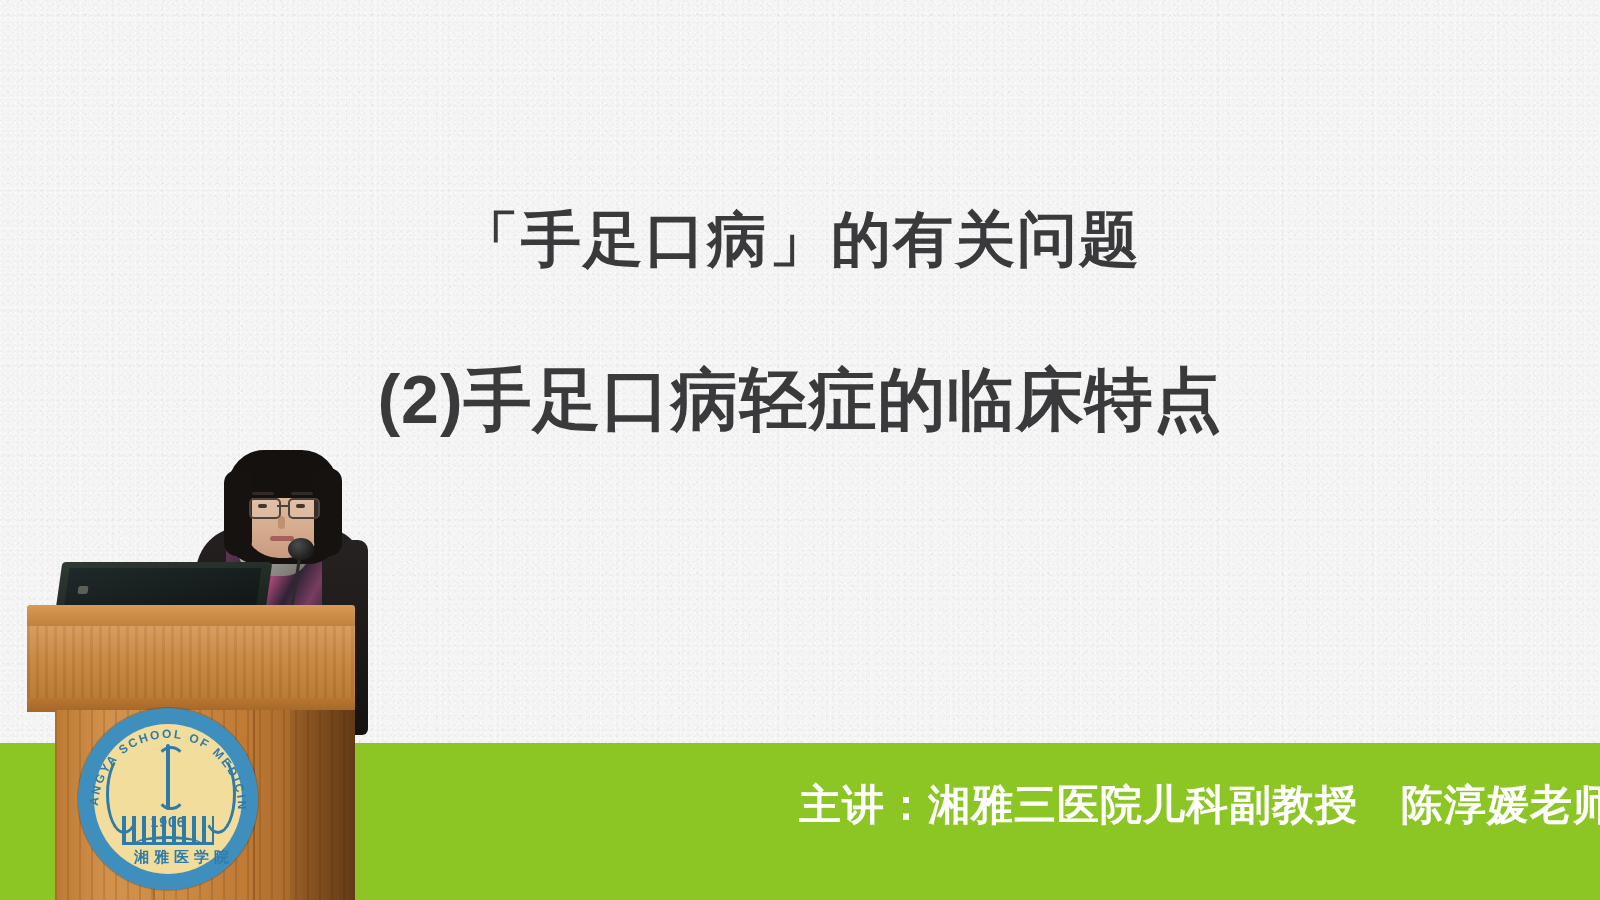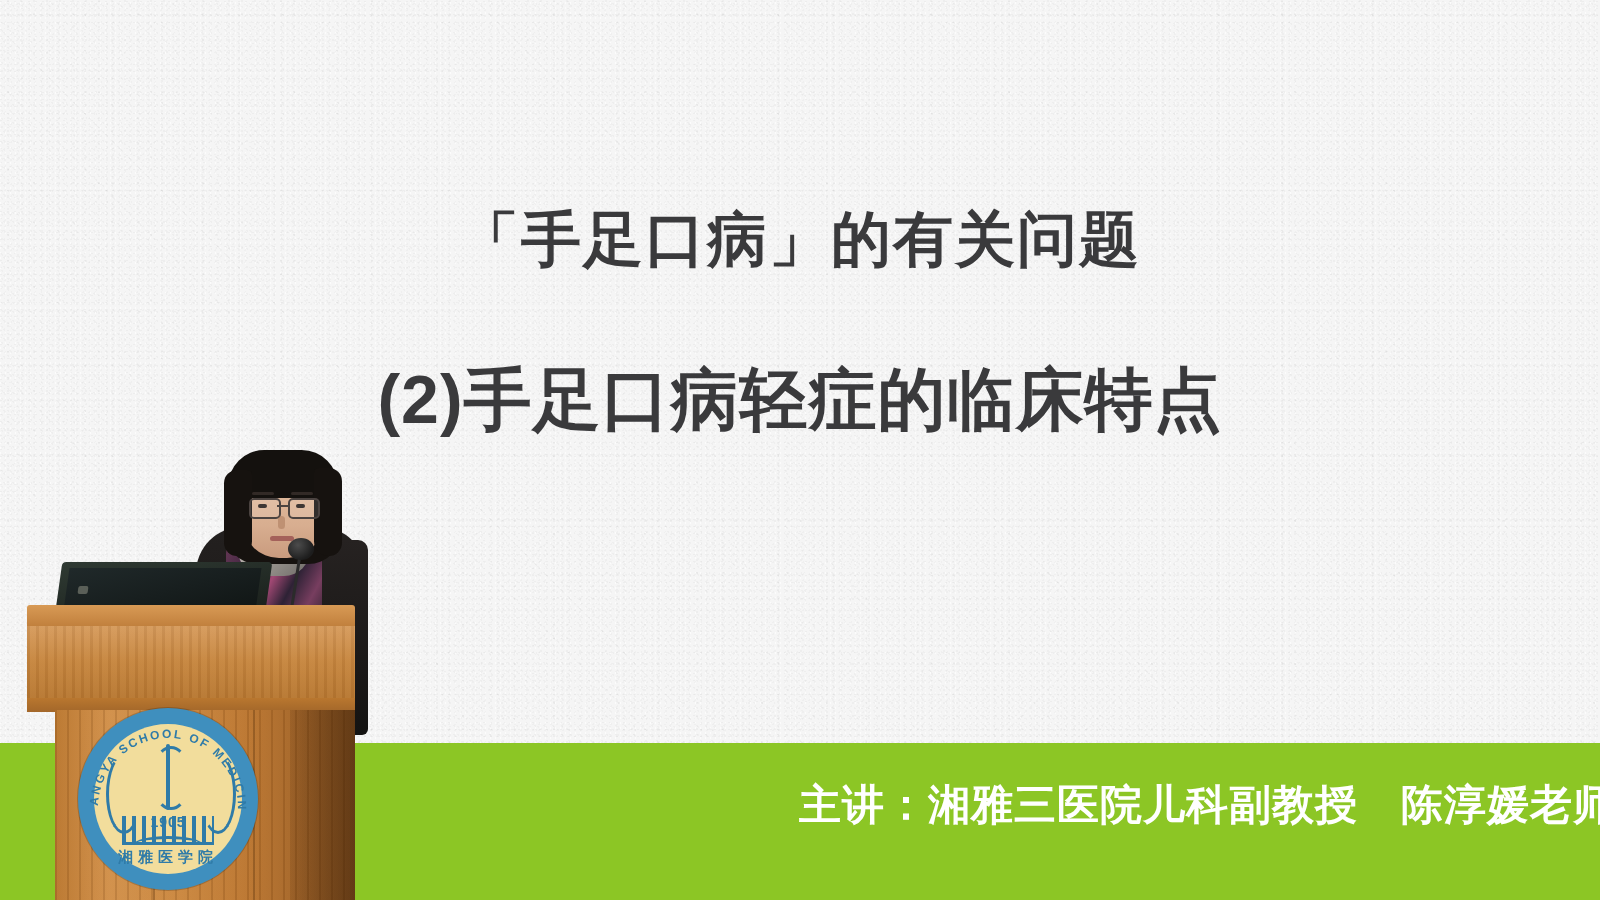--- a/index.html
+++ b/index.html
@@ -220,21 +220,21 @@
     background:#f2dd9c;
   }
   .seal-arc-text{
     position:absolute;left:0;top:0;width:180px;height:182px;
   }
   .seal-arc-text text{
     font-family:"Liberation Sans",sans-serif;
     font-size:12px;font-weight:700;letter-spacing:2.2px;fill:#2f7ba8;
   }
   .seal-bottom-text{
-    position:absolute;left:0;top:140px;width:180px;text-align:center;
+    position:absolute;left:16px;top:140px;width:180px;text-align:center;
     font-size:15px;font-weight:700;color:#2f7ba8;letter-spacing:5px;
   }
   .seal-year{
     position:absolute;left:0;top:106px;width:180px;text-align:center;
     font-size:14px;font-weight:700;color:#2f7ba8;letter-spacing:1px;
   }
   .seal-rod{
     position:absolute;left:88px;top:36px;width:4px;height:66px;background:#2f7ba8;border-radius:2px;
   }
   .seal-snake{
@@ -328,20 +328,20 @@
         </defs>
         <text>
           <textPath href="#arcpath" startOffset="50%" text-anchor="middle">XIANGYA SCHOOL OF MEDICINE</textPath>
         </text>
       </svg>
       <div class="seal-wreath-l"></div>
       <div class="seal-wreath-r"></div>
       <div class="seal-rod"></div>
       <div class="seal-snake"></div>
       <div class="seal-bld"></div>
-      <div class="seal-year">1905</div>
+      <div class="seal-year">1906</div>
       <div class="seal-ribbon"></div>
       <div class="seal-bottom-text">湘雅医学院</div>
     </div>
 
   </div>
 
 </div>
 
 </body></html>

